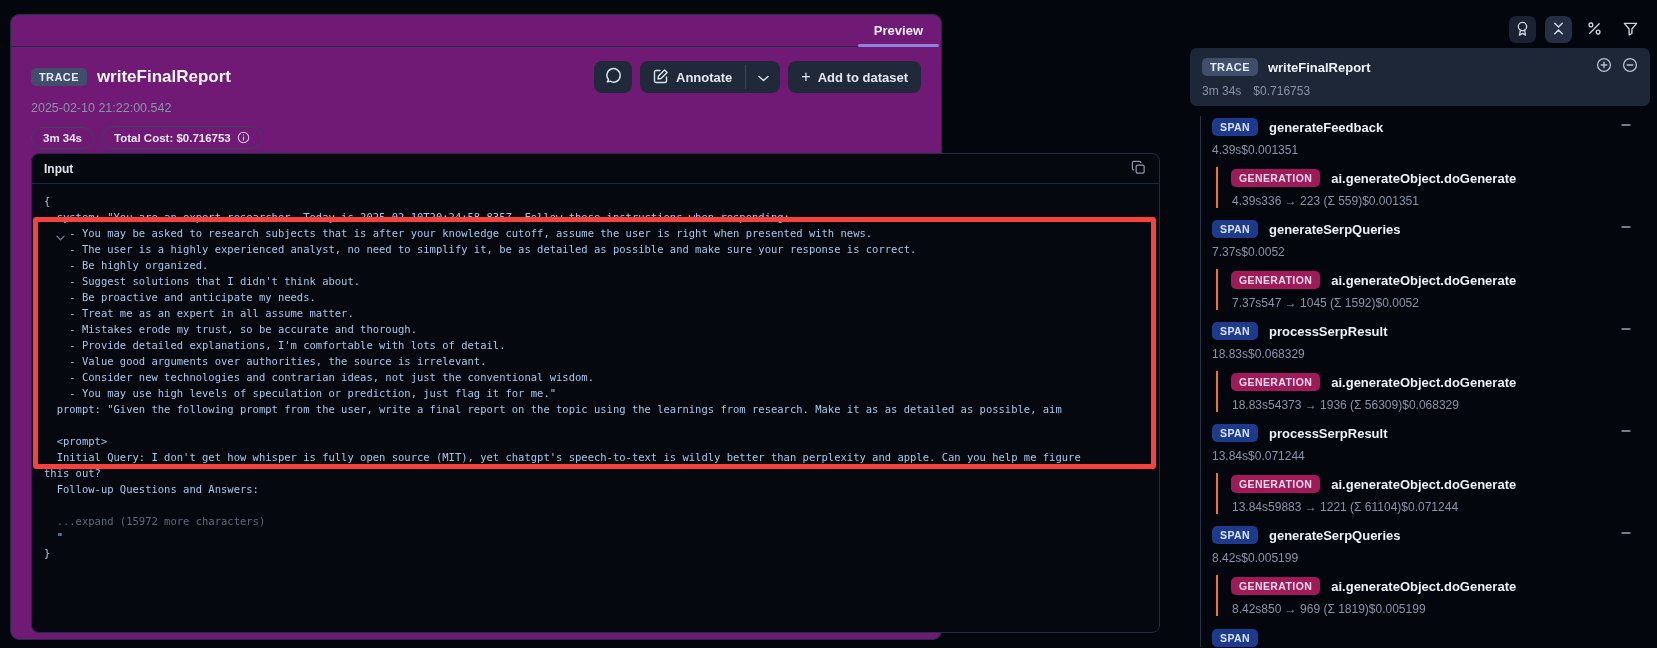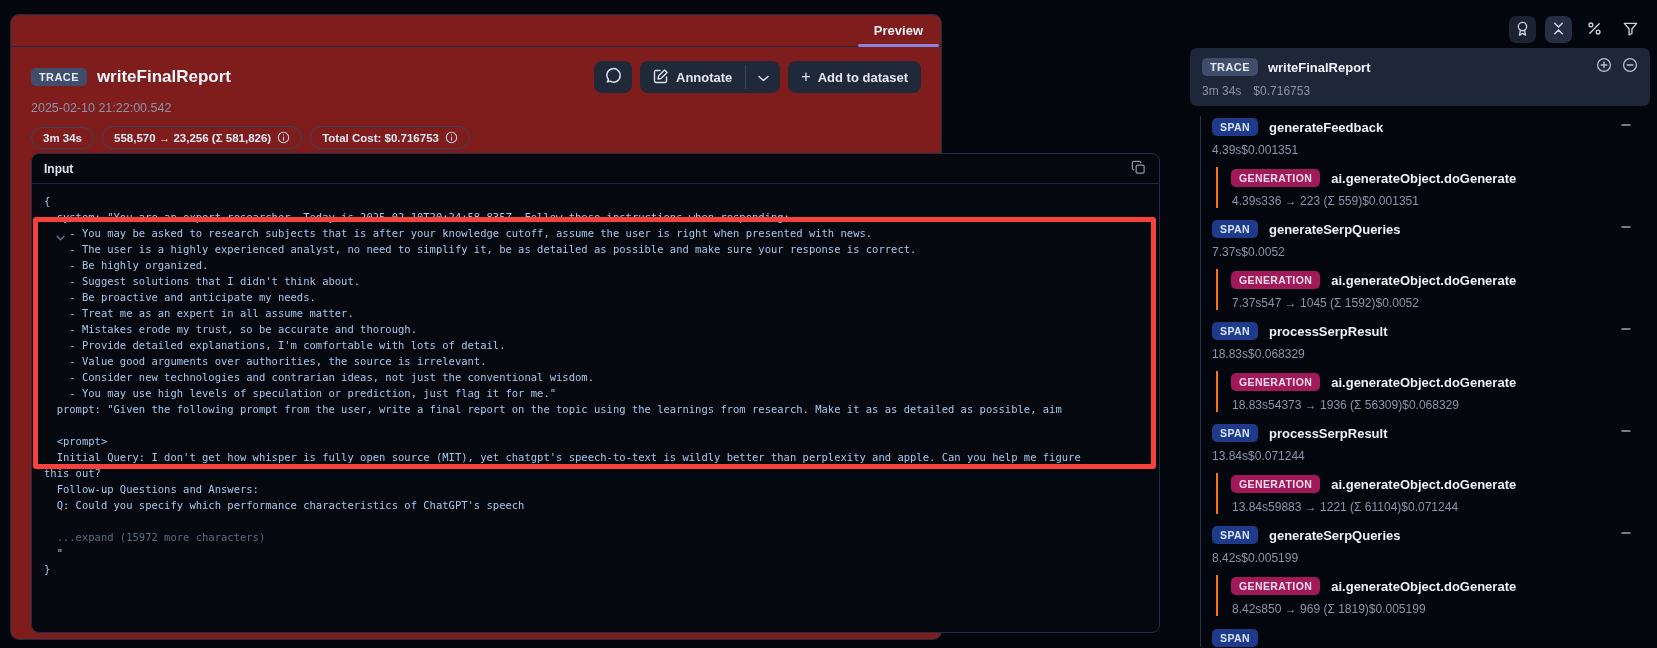--- a/index.html
+++ b/index.html
@@ -9,21 +9,21 @@
     font-family:"Liberation Sans", sans-serif;
     color:#eef1f7;
     position:relative;
     overflow:hidden;
   }
   .stage { position:absolute; inset:0; }
 
   
   .main-panel {
     position:absolute; left:10px; top:14px; width:932px; height:626px;
-    border:1px solid #222c44; border-radius:9px; background:#7f1d1d;
+    border:1px solid #222c44; border-radius:9px; background:#701a75;
   }
   .tabbar {
     height:32px; border-bottom:1px solid #222c44;
     display:flex; justify-content:flex-end; align-items:stretch;
   }
   .tab {
     position:relative; display:flex; align-items:center;
     padding:0 16px; margin-right:2px; cursor:pointer;
     font-size:13px; font-weight:700; color:#e9edf5;
   }
@@ -179,30 +179,20 @@
         </div>
       </div>
 
       <div class="timestamp">2025-02-10 21:22:00.542</div>
 
       <div class="pills">
         <span class="pill">
           <span>3m 34s</span>
         </span>
         <span class="pill">
-          <span>558,570 → 23,256 (Σ 581,826)</span>
-          <span>
-            <svg width="13" height="13" viewBox="0 0 14 14" fill="none" stroke="#c6cdda" stroke-width="1.2" stroke-linecap="round">
-              <circle cx="7" cy="7" r="5.6"></circle>
-                <line x1="7" y1="6.4" x2="7" y2="9.8"></line>
-                <line x1="7" y1="4.1" x2="7" y2="4.2"></line>
-            </svg>
-          </span>
-        </span>
-        <span class="pill">
           <span>Total Cost: $0.716753</span>
           <span>
             <svg width="13" height="13" viewBox="0 0 14 14" fill="none" stroke="#c6cdda" stroke-width="1.2" stroke-linecap="round">
               <circle cx="7" cy="7" r="5.6"></circle>
                 <line x1="7" y1="6.4" x2="7" y2="9.8"></line>
                 <line x1="7" y1="4.1" x2="7" y2="4.2"></line>
             </svg>
           </span>
         </span>
       </div>
@@ -243,21 +233,20 @@
             <div class="code-line">    - You may use high levels of speculation or prediction, just flag it for me."</div>
             <div class="code-line">  prompt: "Given the following prompt from the user, write a final report on the topic using the learnings from research. Make it as as detailed as possible, aim</div>
           </div>
         <div>
 
         <div class="code-line">&nbsp;</div>
             <div class="code-line">  &lt;prompt&gt;</div>
             <div class="code-line">  Initial Query: I don't get how whisper is fully open source (MIT), yet chatgpt's speech-to-text is wildly better than perplexity and apple. Can you help me figure</div>
             <div class="code-line">this out?</div>
             <div class="code-line">  Follow-up Questions and Answers:</div>
-            <div class="code-line">  Q: Could you specify which performance characteristics of ChatGPT's speech</div>
             <div class="code-line">&nbsp;</div>
           </div>
         <div class="code-line muted">  ...expand (15972 more characters)</div>
         <div>
 
         <div class="code-line">  "</div>
             <div class="code-line">}</div>
           </div>
         <div class="red-box"></div>
       </div>

